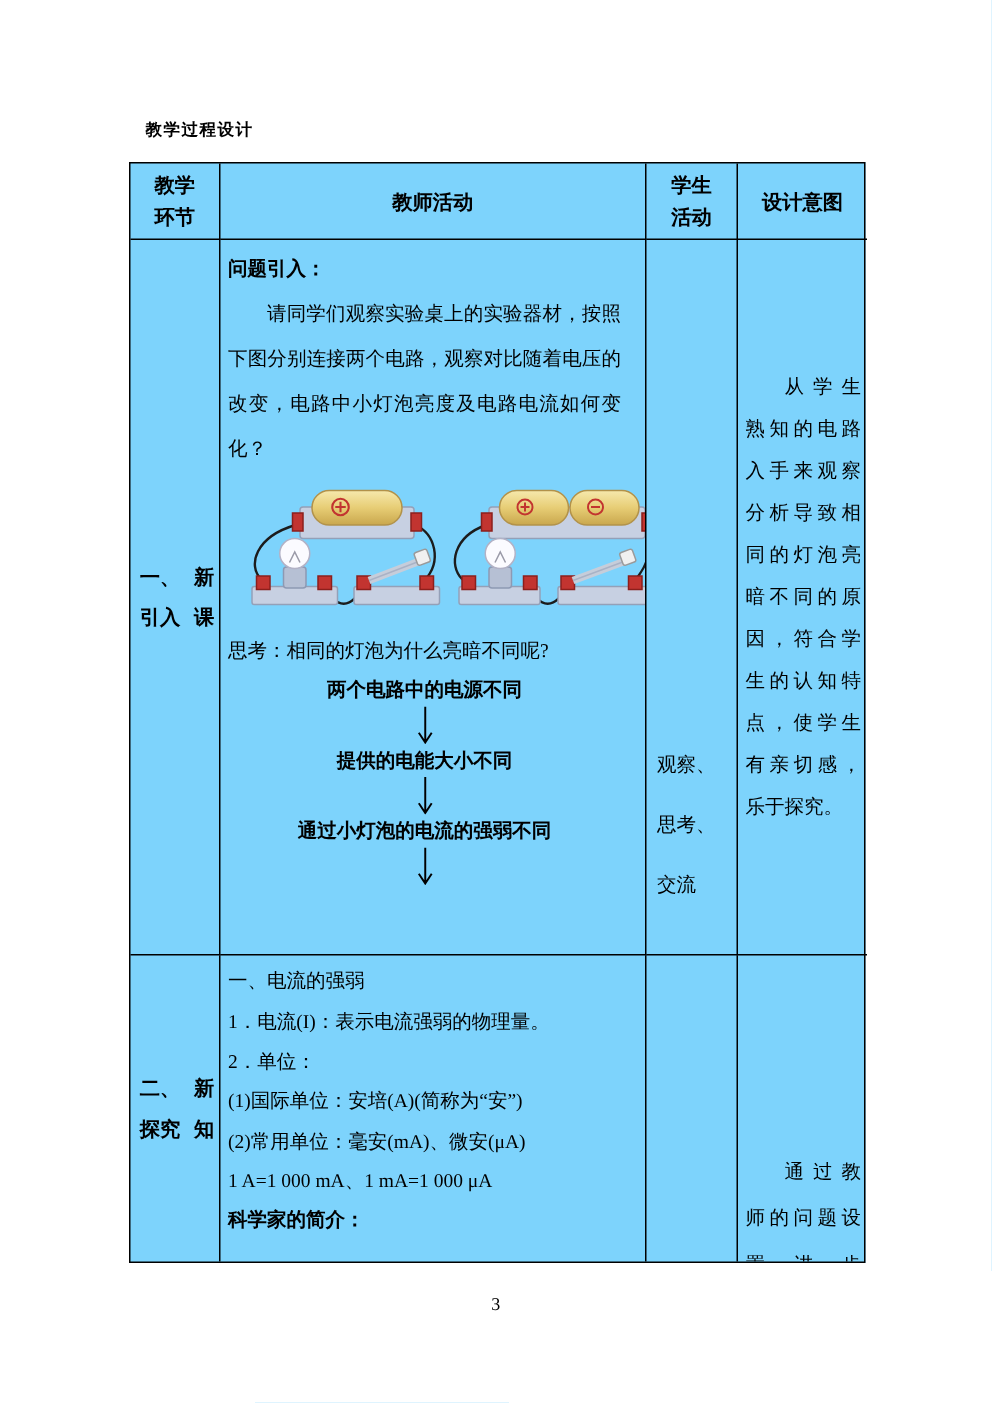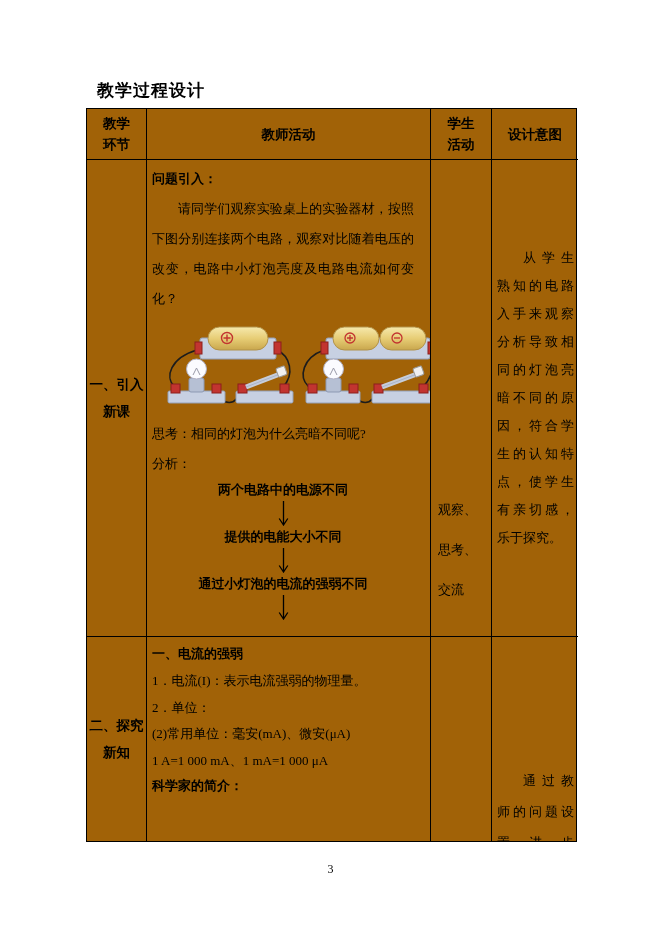--- a/index.html
+++ b/index.html
@@ -1,52 +1,52 @@
 <!DOCTYPE html>
 <html><head>
 <meta charset="utf-8">
 <style>
   * { margin:0; padding:0; box-sizing:border-box; }
   html,body { width:661px; height:935px; background:#ffffff; }
   body { position:relative; font-family:"Liberation Serif","DejaVu Serif",serif; color:#000; font-size:13px; overflow:hidden; }
 
-  .doc-title { position:absolute; left:97px; top:79px; font-weight:bold; font-size:17px; letter-spacing:1px; }
+  .doc-title { position:absolute; left:97px; top:79px; font-weight:bold; font-size:11px; letter-spacing:1px; }
 
   .tbl { position:absolute; left:86px; top:108px; width:491px; display:grid;
-         grid-template-columns:60px 284px 61px 86px; border:1.5px solid #000; background:#a16207; }
+         grid-template-columns:60px 284px 61px 86px; border:1.5px solid #000; background:#7dd3fc; }
   .cell { border-right:1px solid #000; border-bottom:1px solid #000; overflow:hidden; }
   .cell.cend { border-right:none; }
   .cell.rend { border-bottom:none; }
 
   .head { height:51px; display:flex; flex-direction:column; justify-content:center; align-items:center;
           font-weight:bold; font-size:13.5px; line-height:21px; text-align:center; }
 
   .r1 { height:477px; }
   .r2 { height:204px; }
 
-  .stage { display:flex; flex-direction:column; justify-content:center; align-items:center;
+  .stage { display:flex; justify-content:center; align-items:center;
            font-weight:bold; font-size:13.5px; line-height:27px; text-align:center; }
 
   .teacher1 { padding:4px 16px 0 5px; }
   .tline { line-height:30px; }
   .bold { font-weight:bold; }
   .para { line-height:30px; text-align:justify; text-indent:2em; }
   .figure { width:268px; height:100px; margin:3px 0 2px 12px; }
   .flow { text-align:center;font-weight:bold; }
   .step { line-height:22px; }
   .arrow { height:25px; display:flex; justify-content:center; align-items:flex-start; }
 
   .student1 { padding:330px 4px 0 7px; line-height:40px; }
 
   .intent1 { padding:84px 4px 0 5px; line-height:28px; text-align:justify; }
   .intent2 { padding:128px 4px 0 5px; line-height:31px; text-align:justify; }
   .indent2 { text-indent:2em; }
 
   .teacher2 { padding:3px 6px 0 5px; }
-  .t2head { line-height:28px; font-weight:bold; }
+  .t2head { line-height:28px; font-weight:normal; }
   .t2line { line-height:26.5px; }
   .t2foot { line-height:24px; font-weight:bold; }
 
   .pageno { position:absolute; top:862px; left:0; width:661px; text-align:center; font-size:12px; }
 
   .wire { fill:none; stroke:#1c1c1c; stroke-width:1.6; stroke-linecap:round; }
 </style>
 </head>
 <body>
 
@@ -135,21 +135,20 @@
           <rect x="68" y="67" width="9" height="9" fill="#c23430" stroke="#8c1f1c"></rect>
           <rect x="113" y="67" width="9" height="9" fill="#c23430" stroke="#8c1f1c"></rect>
           <line x1="76" y1="70" x2="111" y2="57" stroke="#c6cdda" stroke-width="5"></line>
           <line x1="76" y1="70" x2="111" y2="57" stroke="#8d99b3" stroke-width="1" opacity="0.5"></line>
           <rect x="108" y="50" width="9" height="9" rx="1.5" fill="#f0f0f0" stroke="#9a9a9a" transform="rotate(-20 112.5 54.5)"></rect>
         </g>
       </svg>
     </div>
 
     <div class="tline">思考：相同的灯泡为什么亮暗不同呢?</div>
-    <div class="tline">分析：</div>
 
     <div class="flow">
       <div class="step">两个电路中的电源不同</div>
       <div class="arrow">
         <svg width="11" height="25" viewBox="0 0 11 25">
             <path d="M5.5,0 V23 M1.2,17.5 L5.5,24 L9.8,17.5" stroke="#000" stroke-width="1.3" fill="none"></path>
           </svg>
       </div>
       <div class="step">提供的电能大小不同</div>
       <div class="arrow">
@@ -179,20 +178,21 @@
 
   <div class="cell r2 stage rend">
     <div>二、探究</div>
     <div>新知</div>
   </div>
 
   <div class="cell r2 teacher2 rend">
     <div class="t2head">一、电流的强弱</div>
     <div class="t2line">1．电流(I)：表示电流强弱的物理量。</div>
     <div class="t2line">2．单位：</div>
+    <div class="t2line">(1)国际单位：安培(A)(简称为“安”)</div>
     <div class="t2line">(2)常用单位：毫安(mA)、微安(μA)</div>
     <div class="t2line">1 A=1 000 mA、1 mA=1 000 μA</div>
     <div class="t2foot">科学家的简介：</div>
   </div>
 
   <div class="cell r2 rend"></div>
 
   <div class="cell r2 intent2 cend rend">
     <div class="indent2">通过教师的问题设置，进一步激发了</div>
   </div>

